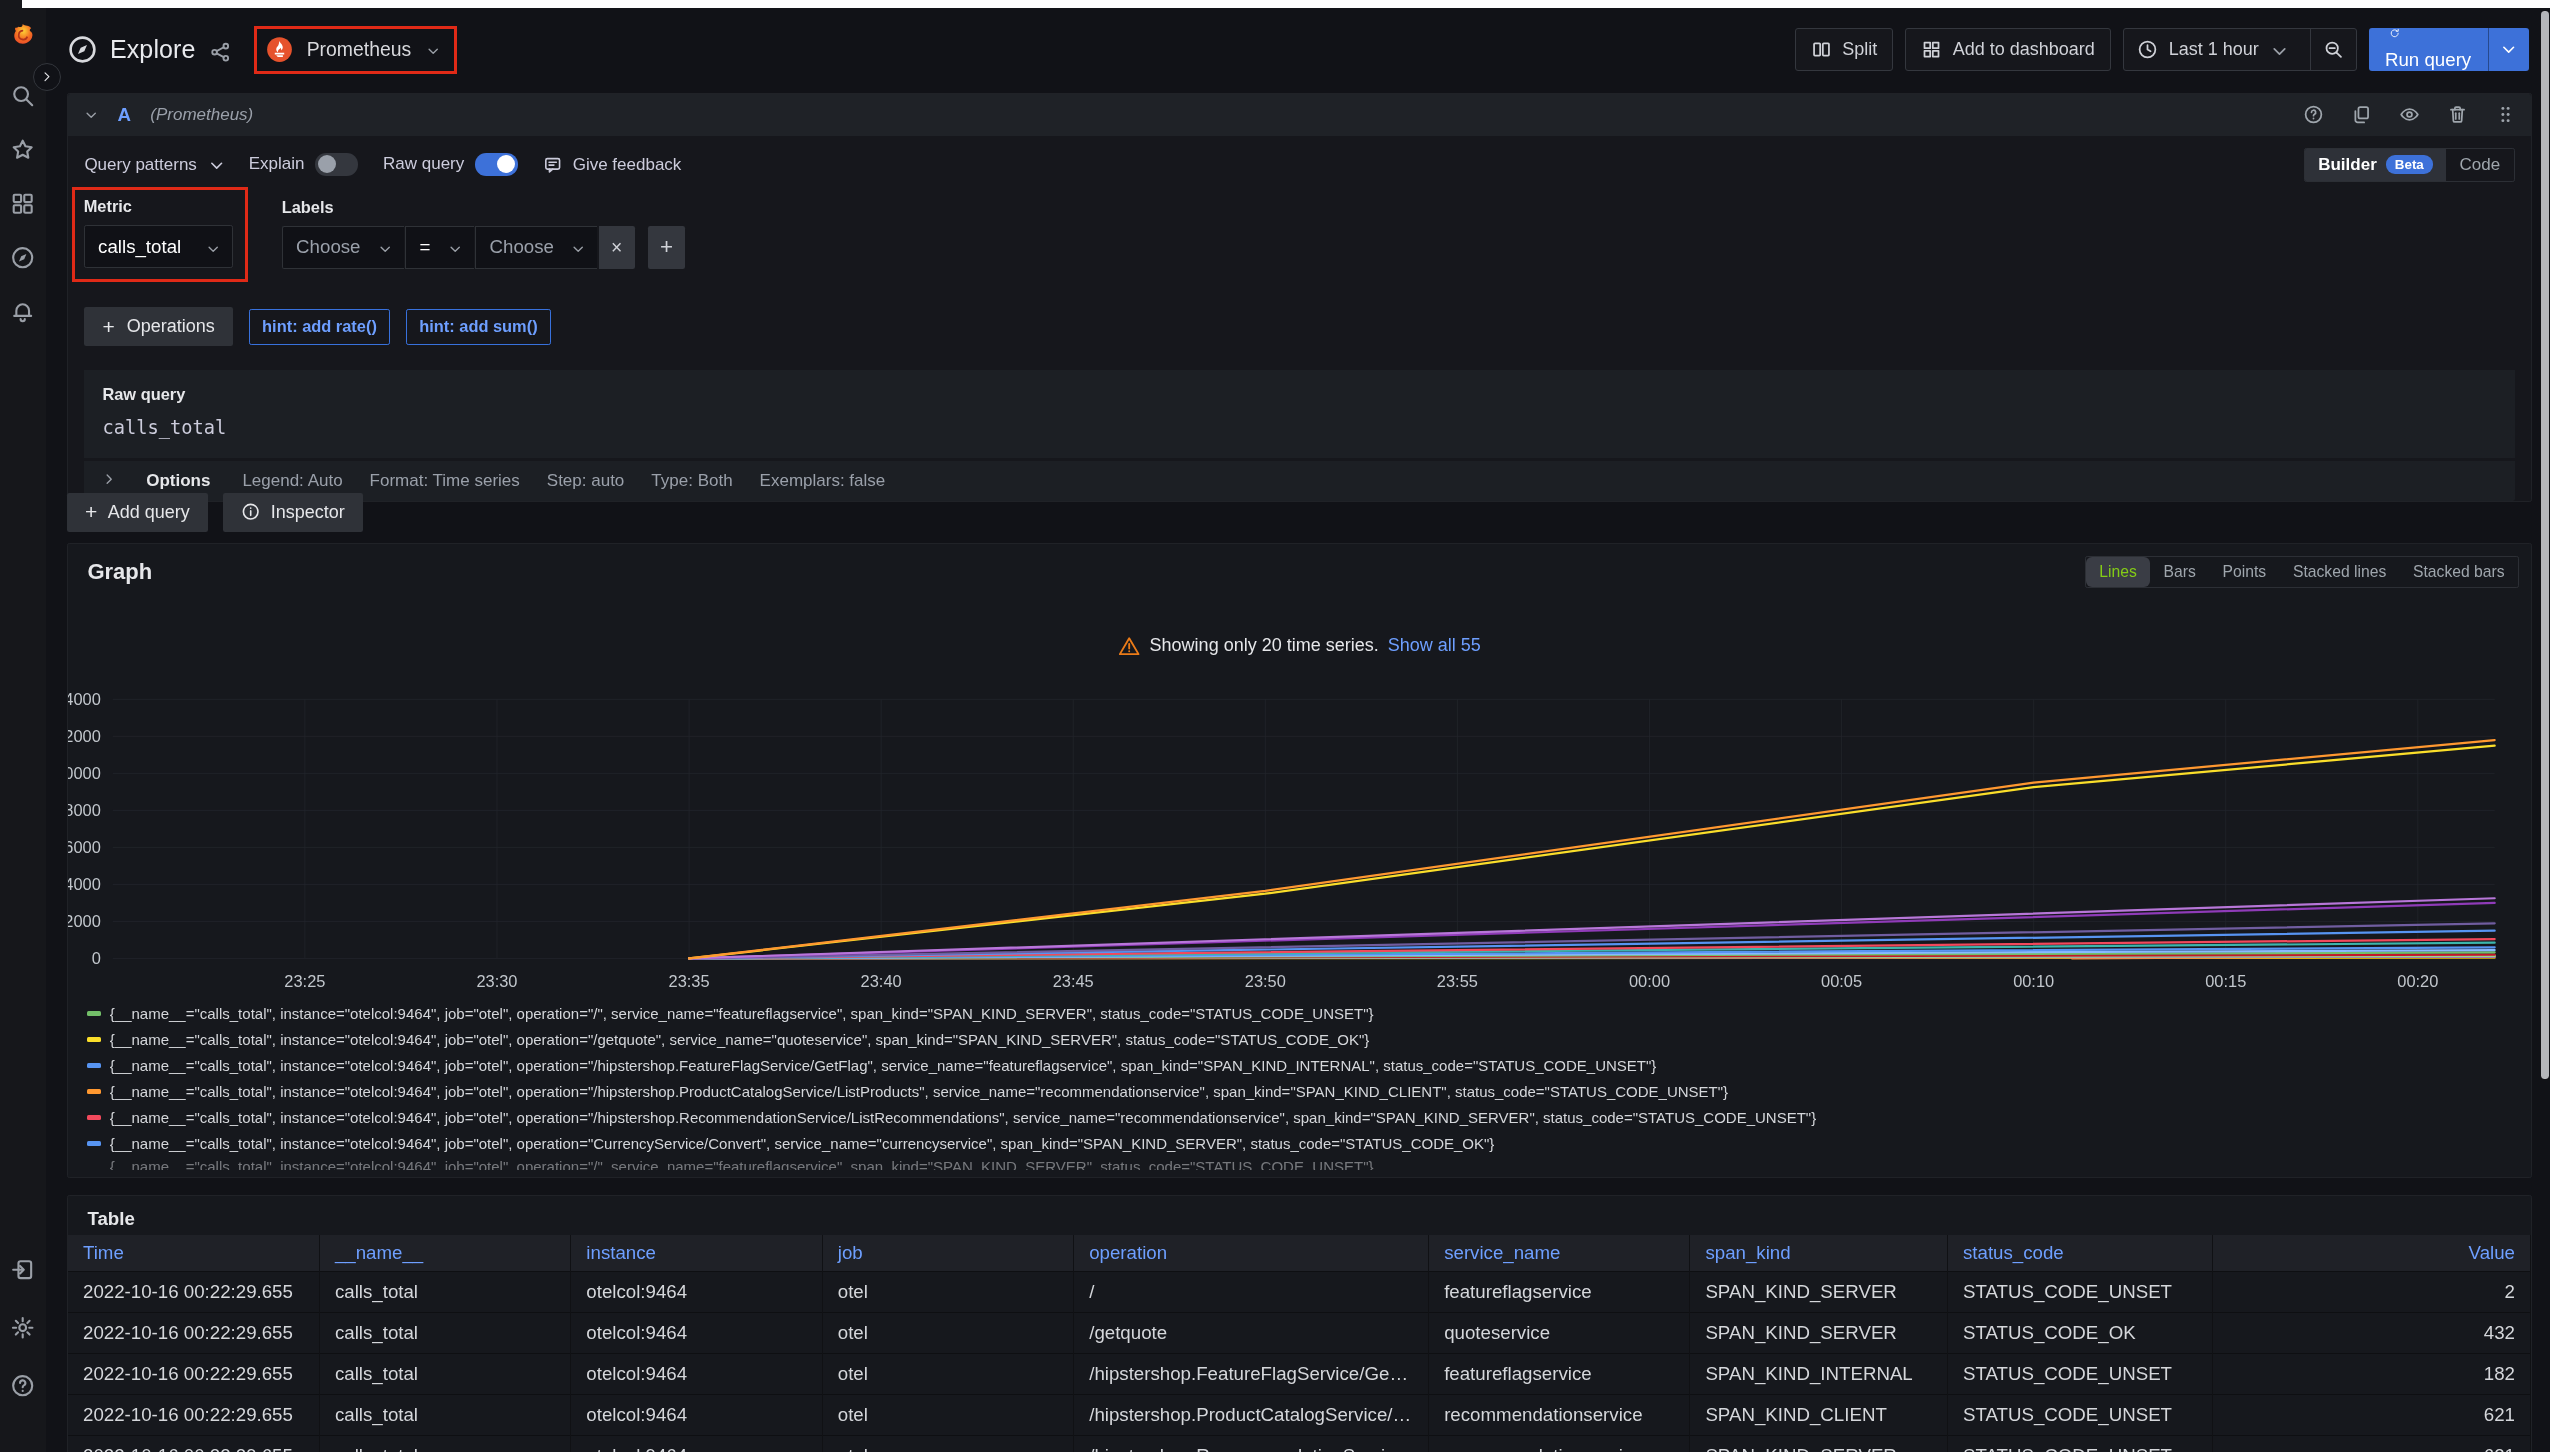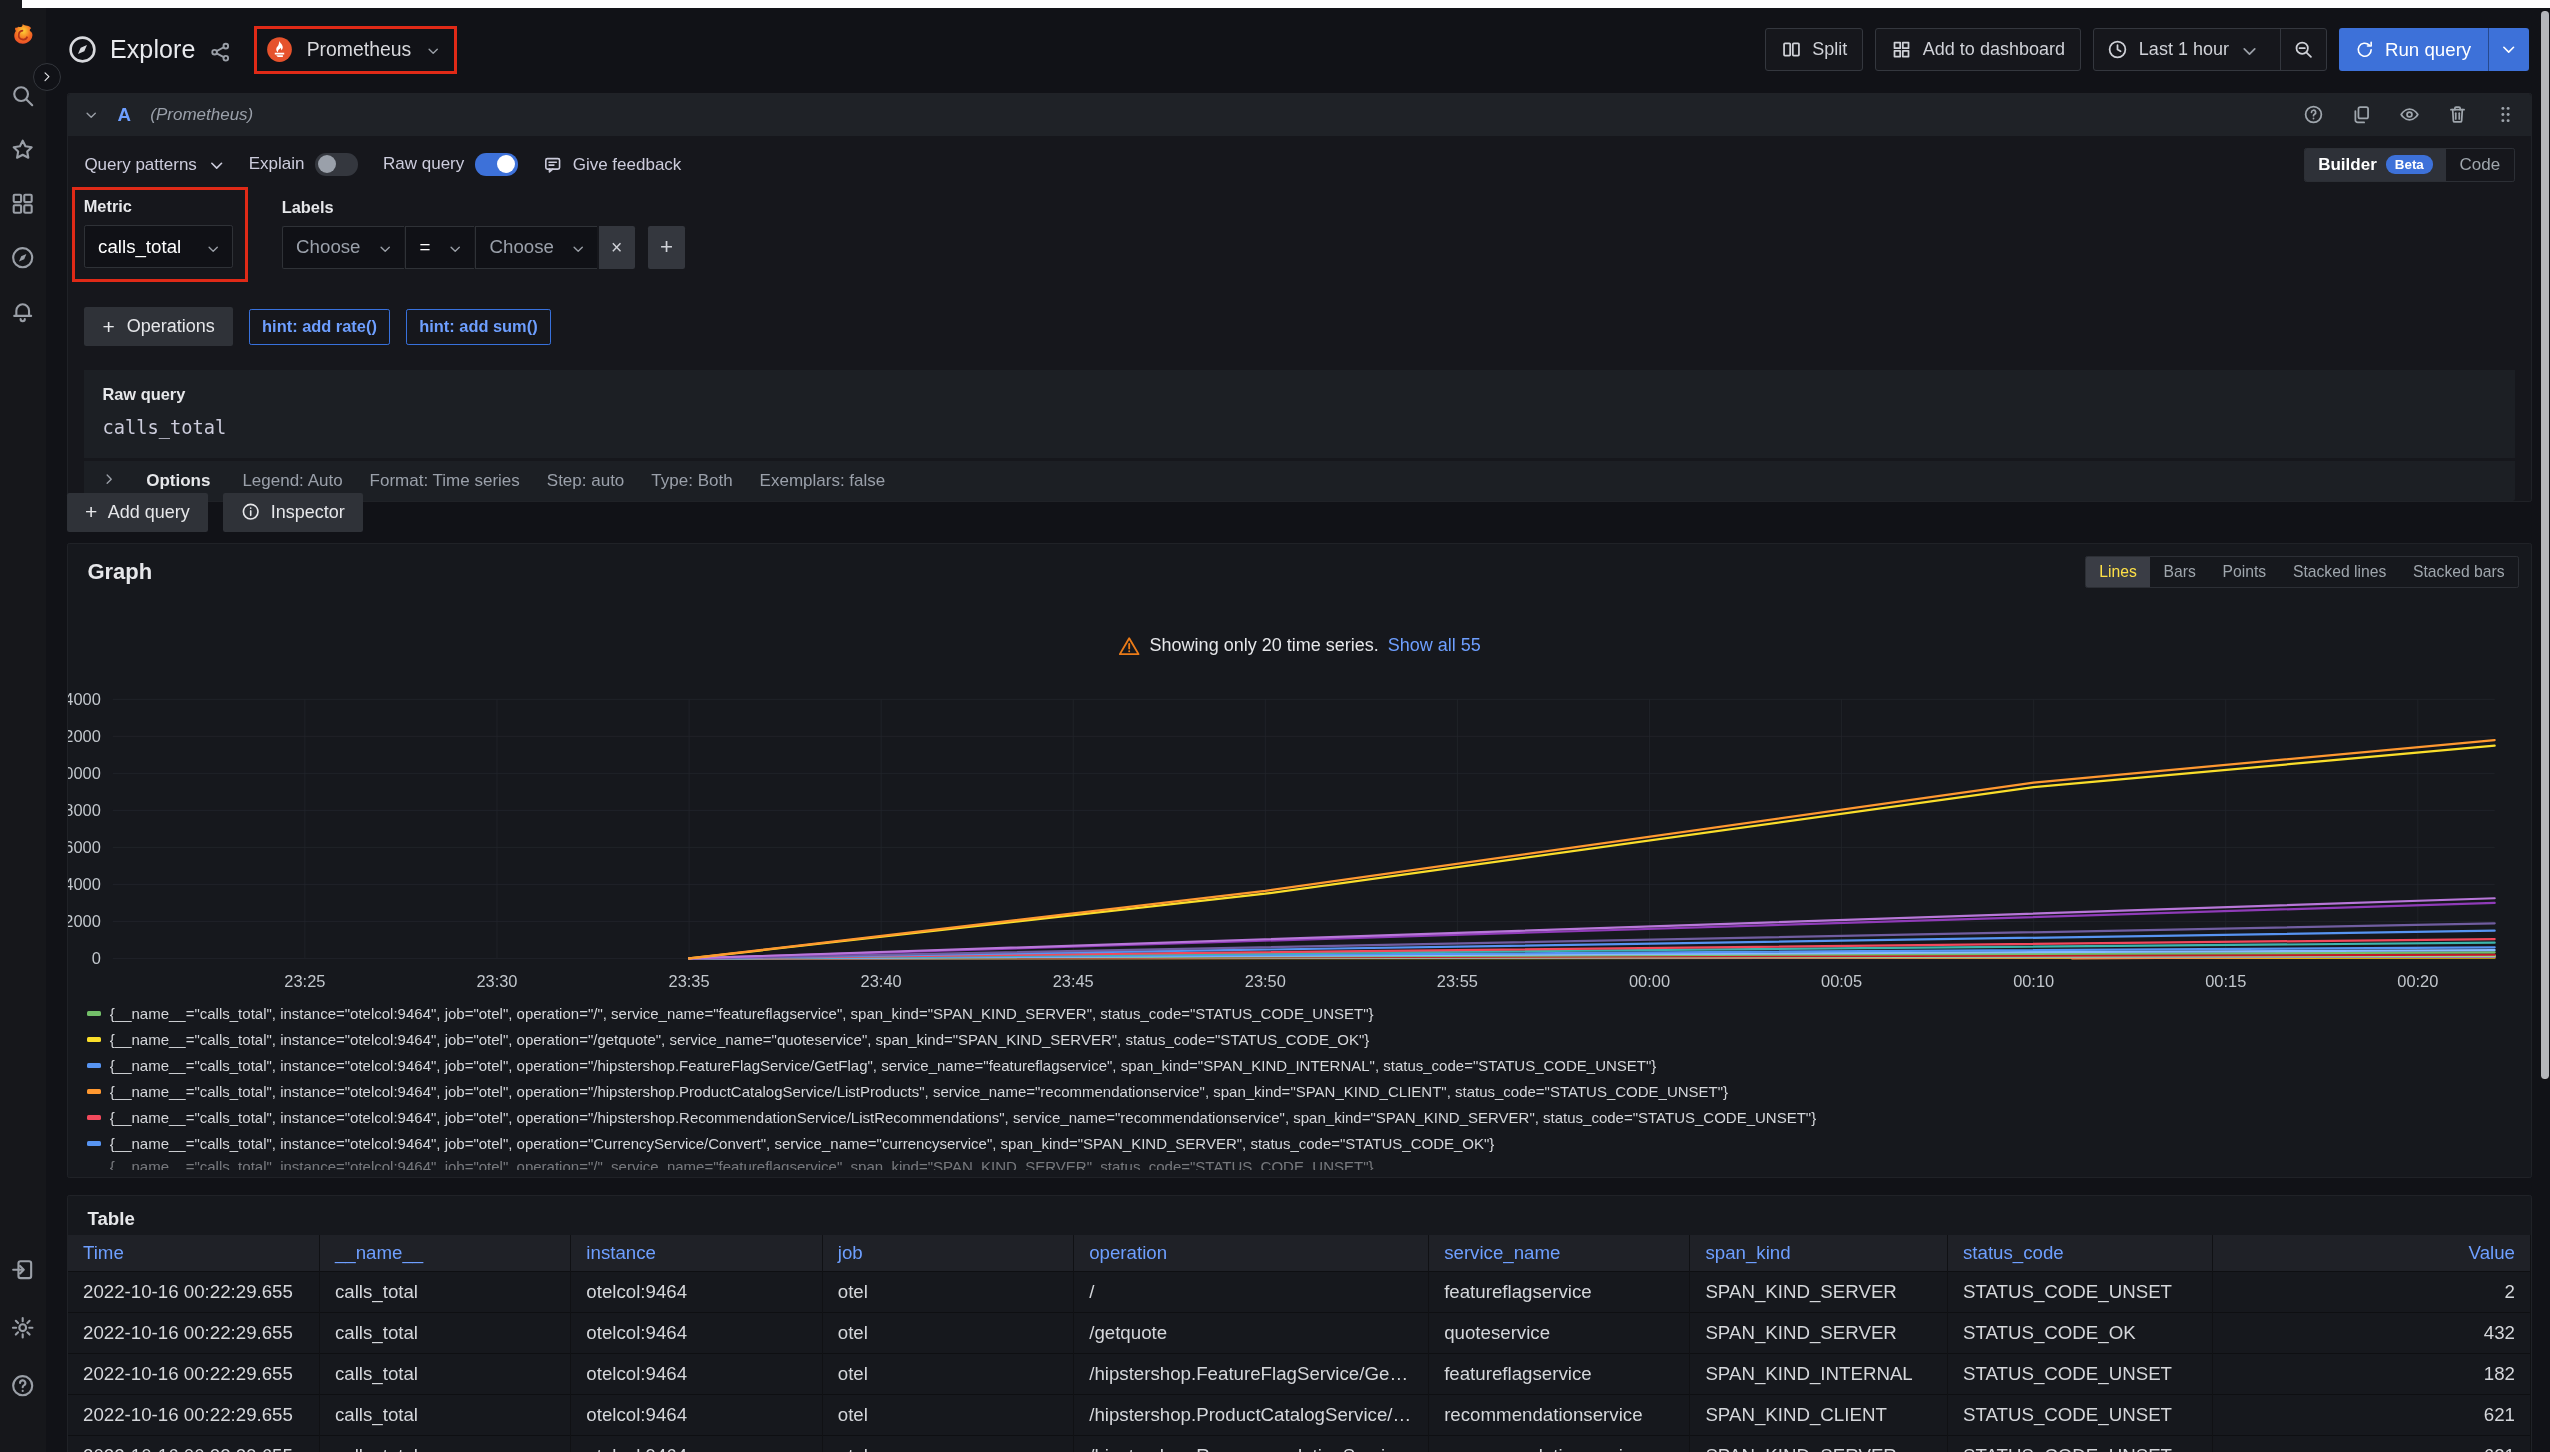--- a/index.html
+++ b/index.html
@@ -39,21 +39,21 @@
 
   .hdr-right { margin-left:auto; display:flex; align-items:center; gap:12px; }
   .hdr-btn { height:43px; border:0.7px solid #34373e; background:#16171c; border-radius:3px;
              display:flex; align-items:center; gap:10.5px; padding:0 15px; font-size:18px; color:#d0d2d8; }
   .hdr-btn svg { width:21px; height:21px; }
   .time-group { padding:0; }
   .time-main { display:flex; align-items:center; gap:10.5px; padding:0 13.4px; height:100%; }
   .time-zoom { display:flex; align-items:center; padding:0 12px; height:100%; border-left:0.7px solid #34373e; }
   .run-btn { height:43px; background:#3d71d9; border:none; border-radius:3px; display:flex; align-items:center;
              color:#fff; font-size:18.7px; font-weight:500; overflow:hidden; padding:0; }
-  .run-main { display:flex; align-items:center; gap:10.5px; padding:0 16.4px; height:100%; }
+  .run-main { display:flex; gap:10.5px; padding:0 16.4px; height:100%;flex-direction:column; }
   .run-caret { display:flex; align-items:center; padding:0 10.5px; height:100%; border-left:0.7px solid rgba(0,0,0,.35); color:#fff; }
   .run-btn svg { width:19.4px; height:19.4px; }
 
   
   .query-panel { position:absolute; top:85px; left:21px; right:18px; background:#16171c;
                  border:0.7px solid #202227; border-radius:2.2px; }
   .q-header { height:42px; background:#1f2227; display:flex; align-items:center; gap:13.4px; padding:0 15px;
               border-radius:2.2px 2.2px 0 0; }
   .q-header .chev { width:15px; height:15px; }
   .ref-id { color:#6e9fff; font-size:18.7px; font-weight:600; padding:1.5px 6px; }
@@ -108,21 +108,21 @@
   .sec-btn { height:39px; background:#2f3238; border:none; border-radius:2.2px; padding:0 18px;
              display:flex; align-items:center; gap:10.5px; font-size:18px; color:#e6e7ea; }
   .sec-btn svg { width:19.4px; height:19.4px; }
 
   
   .graph-panel { position:absolute; top:535px; left:21px; right:18px; height:635px; background:#16181d;
                  border:0.7px solid #202227; border-radius:2.2px; }
   .g-title { position:absolute; top:15px; left:19.4px; font-size:22px; font-weight:600; color:#e6e7ea; }
   .modes { position:absolute; top:12px; right:12px; display:flex; border:0.7px solid #2c2f35; border-radius:2.2px; overflow:hidden; }
   .mode { padding:6px 13.4px; font-size:15.7px; color:#9fa6ad; background:transparent; border:none; }
-  .mode.active { background:#3a3d45; color:#fde047; }
+  .mode.active { background:#3a3d45; color:#84cc16;border-radius:6px; }
   .g-warning { position:absolute; top:91px; left:0; right:0; text-align:center; font-size:18px; color:#e6e7ea;
                display:flex; align-items:center; justify-content:center; gap:9px; }
   .g-warning svg { width:22.4px; height:22.4px; color:#eb7b18; }
   .g-warning a { color:#6e9fff; text-decoration:none; }
   #chart { position:absolute; left:0; top:0; width:2464px; height:463px; }
   #chart .grid { stroke:#23262c; stroke-width:1; }
   #chart .tick { fill:#c2c7cd; font-size:22px; font-family:"Liberation Sans", sans-serif; }
   .legend { position:absolute; top:457px; left:19.4px; right:15px; list-style:none; }
   .legend li { display:flex; align-items:center; gap:9px; height:26px; font-size:15px; color:#d5d7db; white-space:nowrap; overflow:hidden; }
   .swatch { flex:0 0 13.4px; width:13.4px; height:4.5px; border-radius:1.5px; }

